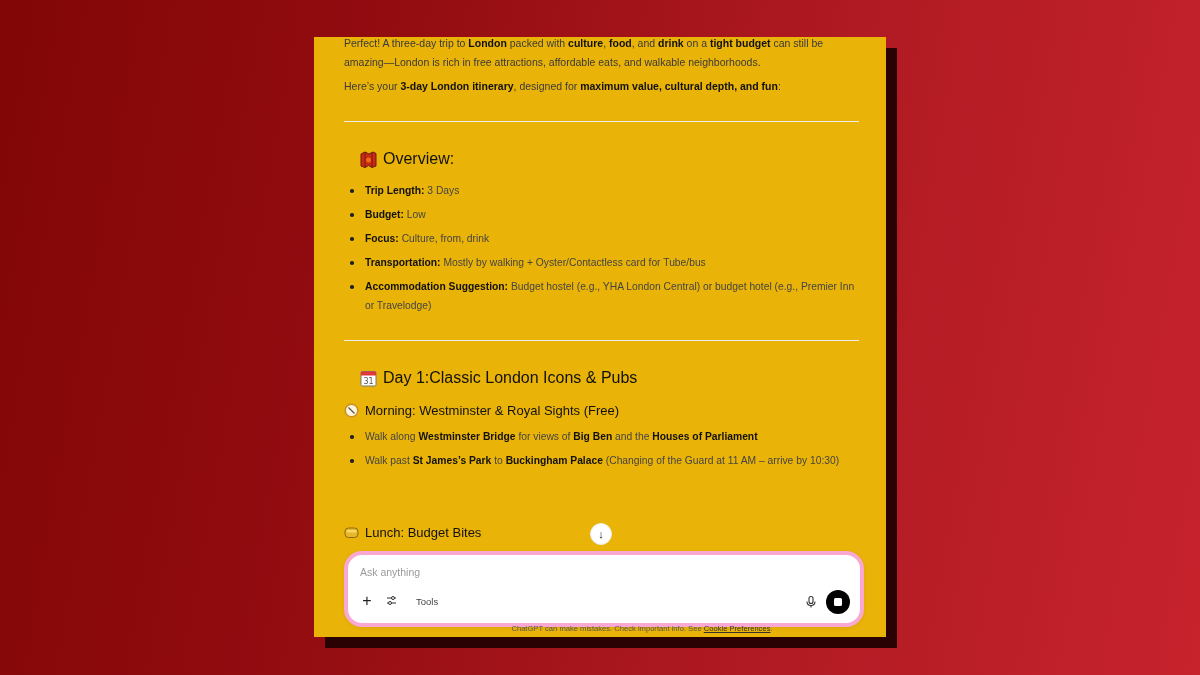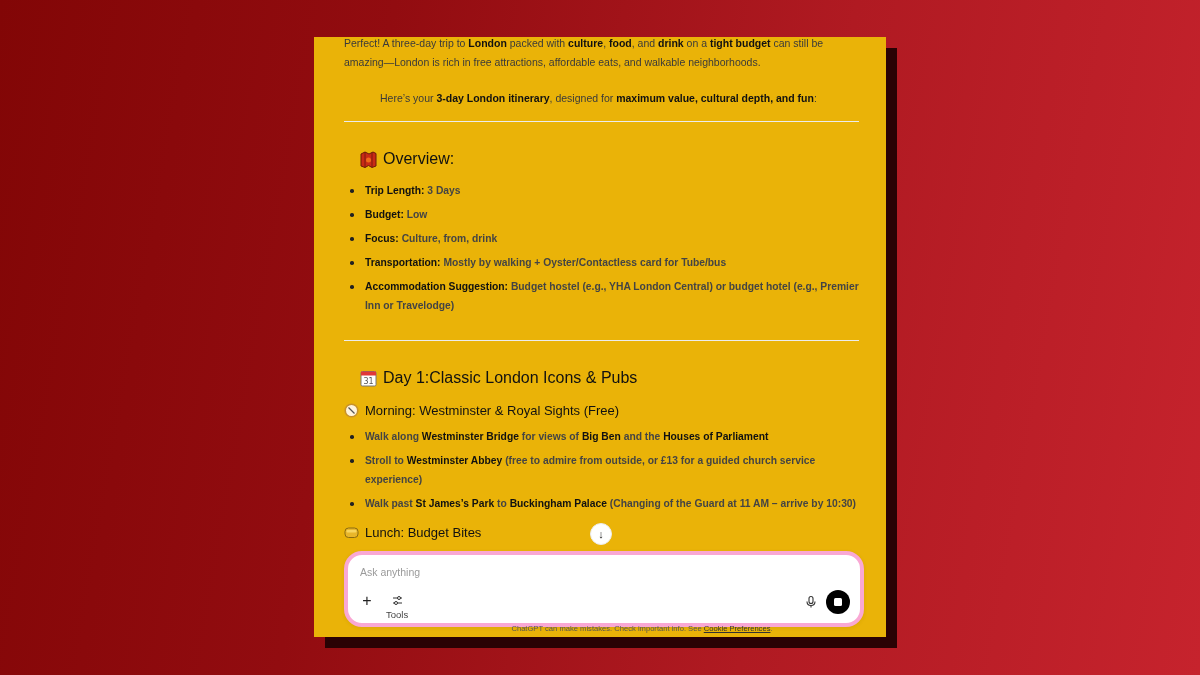--- a/index.html
+++ b/index.html
@@ -13,46 +13,46 @@
       background: #2a0204;
     }
     .card {
       position: absolute; left: 314px; top: 37px; width: 572px; height: 600px;
       background: #eab308; overflow: hidden;
     }
     .content { position: absolute; left: 30px; top: 0; width: 515px; color: #0d0d0d; }
     .p { font-size: 10.5px; line-height: 19px; color: #3a3a3a; margin: 0; }
     .p b { color: #111; }
     .p1 { position: absolute; top: -3px; left: 0; width: 515px; }
-    .p2 { position: absolute; top: 52px; left: 0; width: 515px; margin-left: 36px; }
+    .p2 { position: absolute; top: 40px; left: 0; width: 515px; }
     .hr { position: absolute; left: 0; width: 515px; height: 1px; background: #ececec; }
     .h3 { position: absolute; left: 16px; font-size: 16px; color: #111; display: flex; align-items: center; gap: 6px; white-space: nowrap; }
     .h3 b { font-weight: 400; }
     .h4 { position: absolute; left: 0; font-size: 13px; color: #111; display: flex; align-items: center; gap: 6px; white-space: nowrap; }
-    ul { position: absolute; left: 0; margin: 0; padding: 0; list-style: none; width: 515px; font-weight: bold; }
+    ul { position: absolute; left: 0; margin: 0; padding: 0; list-style: none; width: 515px; }
     li { position: relative; padding-left: 21px; font-size: 10.3px; line-height: 19px; color: #444; margin-bottom: 5px; }
     li::before { content: ""; position: absolute; left: 6px; top: 8px; width: 3.5px; height: 3.5px; border-radius: 50%; background: #222; }
     li b { color: #111; }
     .emoji { display: inline-block; width: 17px; height: 17px; position: relative; flex: none; text-align: center; }
     .scroll-btn {
       position: absolute; left: 276px; top: 486px; width: 20px; height: 20px; border-radius: 50%;
       background: #fff; border: 1px solid #ececec; display: flex; align-items: center; justify-content: center;
       font-size: 11px; color: #222;
     }
     .composer {
       position: absolute; left: 30px; top: 514px; width: 512px; height: 68px; border-radius: 18px;
       background: #fff; border: 4px solid #f9a8d4; box-shadow: 0 1px 4px rgba(0,0,0,0.07);
     }
     .composer .input {
       position: absolute; left: 12px; top: 11px; width: 420px; border: none; outline: none;
       font-size: 10.5px; color: #333; background: transparent; font-family: "Liberation Sans", sans-serif; padding: 0;
     }
     .composer .input::placeholder { color: #9a9a9a; }
     .plus { position: absolute; left: 12px; top: 39px; width: 14px; height: 14px; font-size: 16px; line-height: 14px; color: #222; text-align: center; }
-    .tools { position: absolute; left: 38px; top: 40px; display: flex; align-items: center; gap: 1px; font-size: 9.5px; color: #444; flex-direction: column; }
+    .tools { position: absolute; left: 38px; top: 40px; display: flex; align-items: center; gap: 19px; font-size: 9.5px; color: #444; }
     .mic { position: absolute; left: 456px; top: 40px; width: 14px; height: 14px; }
     .stop { position: absolute; left: 478px; top: 35px; width: 24px; height: 24px; border-radius: 50%; background: #000; display: flex; align-items: center; justify-content: center; }
     .stop span { width: 8px; height: 8px; background: #fff; border-radius: 1.5px; display: block; }
     .footer { position: absolute; left: 0; top: 587px; width: 572px; text-align: center; font-size: 7.6px; color: #555; margin-left: 42px; }
     .footer a { color: #333; text-decoration: underline; }
   </style>
 </head>
 <body>
 
 <div class="shadow"></div>
@@ -103,21 +103,20 @@
         <svg width="15" height="15" viewBox="0 0 15 15">
             <circle cx="7.5" cy="7.5" r="6.3" fill="#fff4dc" stroke="#c8922a" stroke-width="1.6"></circle>
             <path d="M4.5 4.5 L10.5 10.5" stroke="#555" stroke-width="1.3"></path>
           </svg>
       </span>
       <span>Morning: Westminster &amp; Royal Sights (Free)</span>
     </div>
 
     <ul style="top:390px">
       <li><span>Walk along </span><b>Westminster Bridge</b><span> for views of </span><b>Big Ben</b><span> and the </span><b>Houses of Parliament</b></li>
-      <li style="width:460px"><span>Stroll to </span><b>Westminster Abbey</b><span> (free to admire from outside, or £13 for a guided church service experience)</span></li>
       <li><span>Walk past </span><b>St James’s Park</b><span> to </span><b>Buckingham Palace</b><span> (Changing of the Guard at 11 AM – arrive by 10:30)</span></li>
     </ul>
 
     <div class="h4" style="top:488px">
       <span class="emoji" style="width:15px;height:15px">
         <svg width="15" height="15" viewBox="0 0 15 15">
             <rect x="1" y="3" width="13" height="9.5" rx="3.5" fill="#e8b62a" stroke="#8a6a10" stroke-width="1"></rect>
             <rect x="2.5" y="5" width="10" height="2.5" rx="1" fill="#f7d560"></rect>
           </svg>
       </span>

